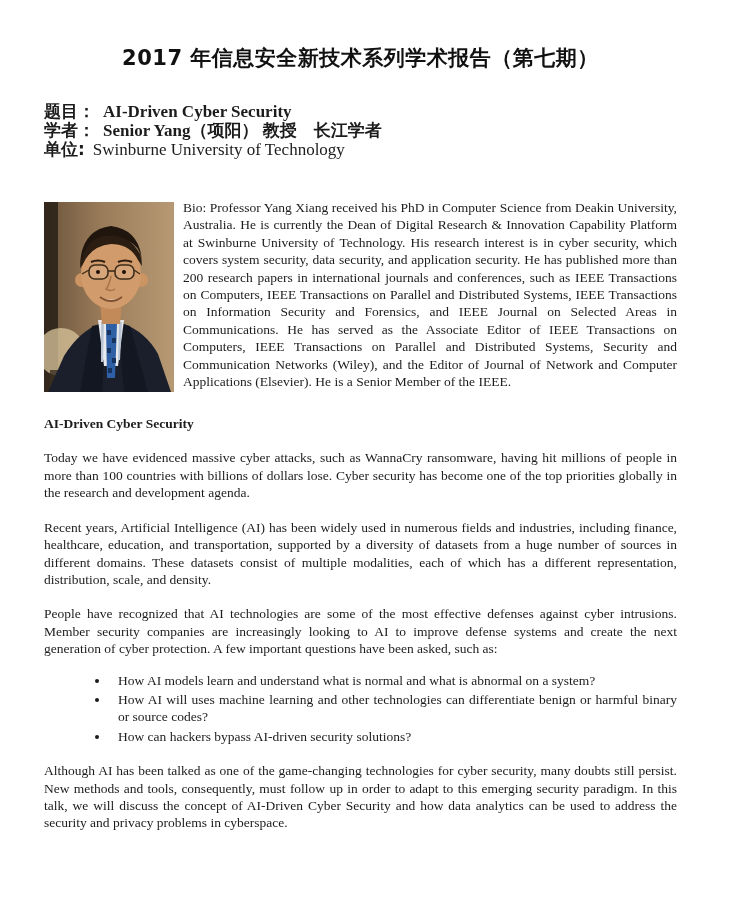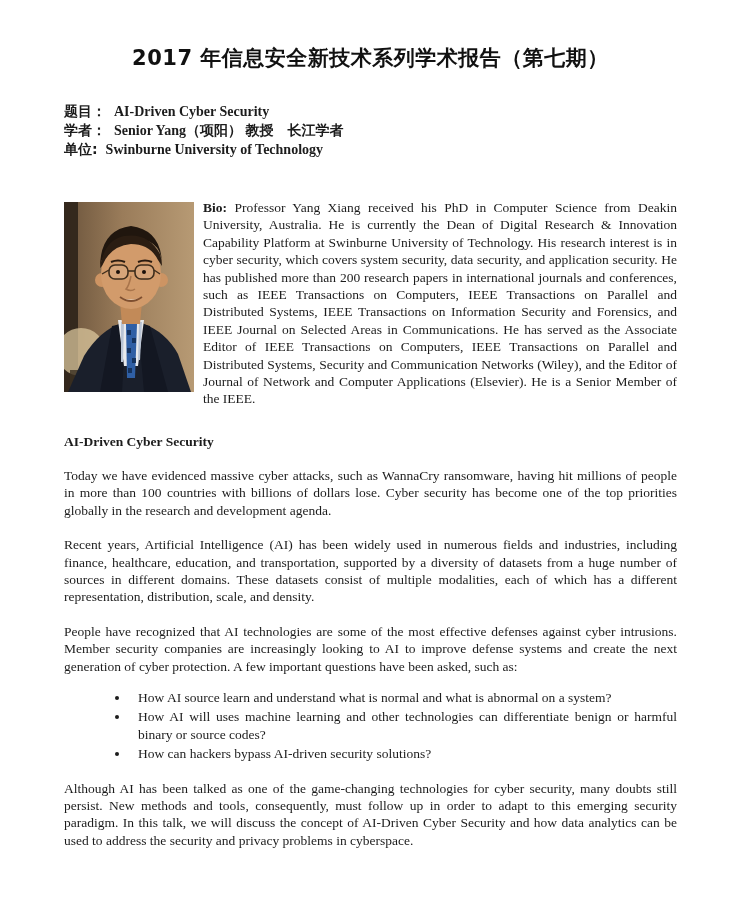--- a/index.html
+++ b/index.html
@@ -11,62 +11,62 @@
     width: 739px;
     height: 897px;
     overflow: hidden;
     color: #1c1c1c;
     font-family: "Liberation Serif", "DejaVu Serif", serif;
   }
   .page {
     box-sizing: border-box;
     width: 739px;
     height: 871px;
-    padding: 44px 62px 0 64px;
+    padding: 44px 62px 0 44px;
   }
   .doc-title {
     margin: 0 0 30px 0;
     text-align: center;
     font-size: 21px;
     font-weight: bold;
     letter-spacing: 0.5px;
     font-family: "DejaVu Sans", sans-serif;
     color: #111;
   }
   .info-block { margin: 0 0 40px 0; }
   .info-row {
-    font-size: 14px;
+    font-size: 17px;
     line-height: 19px;
     white-space: nowrap;
   }
   .info-label {
     font-weight: bold;
     font-family: "DejaVu Sans", sans-serif;
     margin-right: 8px;
   }
   .info-value {
     font-weight: bold;
     font-family: "Liberation Serif", "DejaVu Serif", serif;
   }
-  .info-value.regular { font-weight: bold; text-align: center; }
+  .info-value.regular { font-weight: normal; text-align: center; }
   .bio-section { margin: 0; }
   .speaker-photo {
     float: left;
     width: 130px;
     height: 190px;
     margin: 3px 9px 4px 0;
     display: block;
   }
   .body-text {
     font-size: 13.5px;
     line-height: 17.4px;
     text-align: justify;
     margin: 0;
   }
-  .bio-label { font-weight: bold; }
+  .bio-label { font-weight: normal; }
   .section-heading {
     clear: both;
     margin: 26px 0 0 0;
     font-size: 13.5px;
     font-weight: bold;
   }
   .para { margin-top: 17px; }
   .question-list {
     margin: 14px 0 0 0;
     padding-left: 66px;
@@ -160,20 +160,20 @@
     <p class="body-text"><span class="bio-label">Bio:</span><span> Professor Yang Xiang received his PhD in Computer Science from Deakin University, Australia. He is currently the Dean of Digital Research &amp; Innovation Capability Platform at Swinburne University of Technology. His research interest is in cyber security, which covers system security, data security, and application security. He has published more than 200 research papers in international journals and conferences, such as IEEE Transactions on Computers, IEEE Transactions on Parallel and Distributed Systems, IEEE Transactions on Information Security and Forensics, and IEEE Journal on Selected Areas in Communications. He has served as the Associate Editor of IEEE Transactions on Computers, IEEE Transactions on Parallel and Distributed Systems, Security and Communication Networks (Wiley), and the Editor of Journal of Network and Computer Applications (Elsevier). He is a Senior Member of the IEEE.</span></p>
   </div>
 
   <h2 class="section-heading">AI-Driven Cyber Security</h2>
 
   <p class="body-text para">Today we have evidenced massive cyber attacks, such as WannaCry ransomware, having hit millions of people in more than 100 countries with billions of dollars lose. Cyber security has become one of the top priorities globally in the research and development agenda.</p>
   <p class="body-text para">Recent years, Artificial Intelligence (AI) has been widely used in numerous fields and industries, including finance, healthcare, education, and transportation, supported by a diversity of datasets from a huge number of sources in different domains. These datasets consist of multiple modalities, each of which has a different representation, distribution, scale, and density.</p>
   <p class="body-text para">People have recognized that AI technologies are some of the most effective defenses against cyber intrusions. Member security companies are increasingly looking to AI to improve defense systems and create the next generation of cyber protection. A few important questions have been asked, such as:</p>
 
   <ul class="question-list">
-    <li>How AI source learn and understand what is normal and what is abnormal on a system?</li>
+    <li>How AI models learn and understand what is normal and what is abnormal on a system?</li>
     <li>How AI will uses machine learning and other technologies can differentiate benign or harmful binary or source codes?</li>
     <li>How can hackers bypass AI-driven security solutions?</li>
   </ul>
 
   <p class="body-text para">Although AI has been talked as one of the game-changing technologies for cyber security, many doubts still persist. New methods and tools, consequently, must follow up in order to adapt to this emerging security paradigm. In this talk, we will discuss the concept of AI-Driven Cyber Security and how data analytics can be used to address the security and privacy problems in cyberspace.</p>
 
 </div>
 
 </body></html>

